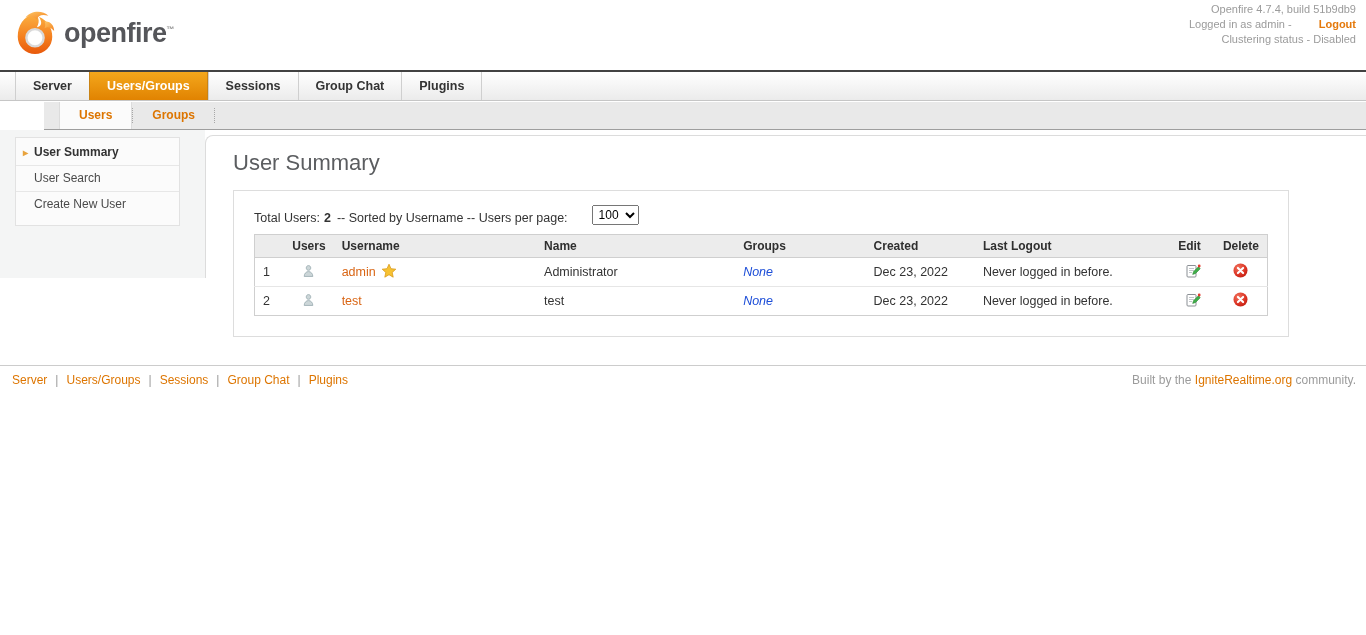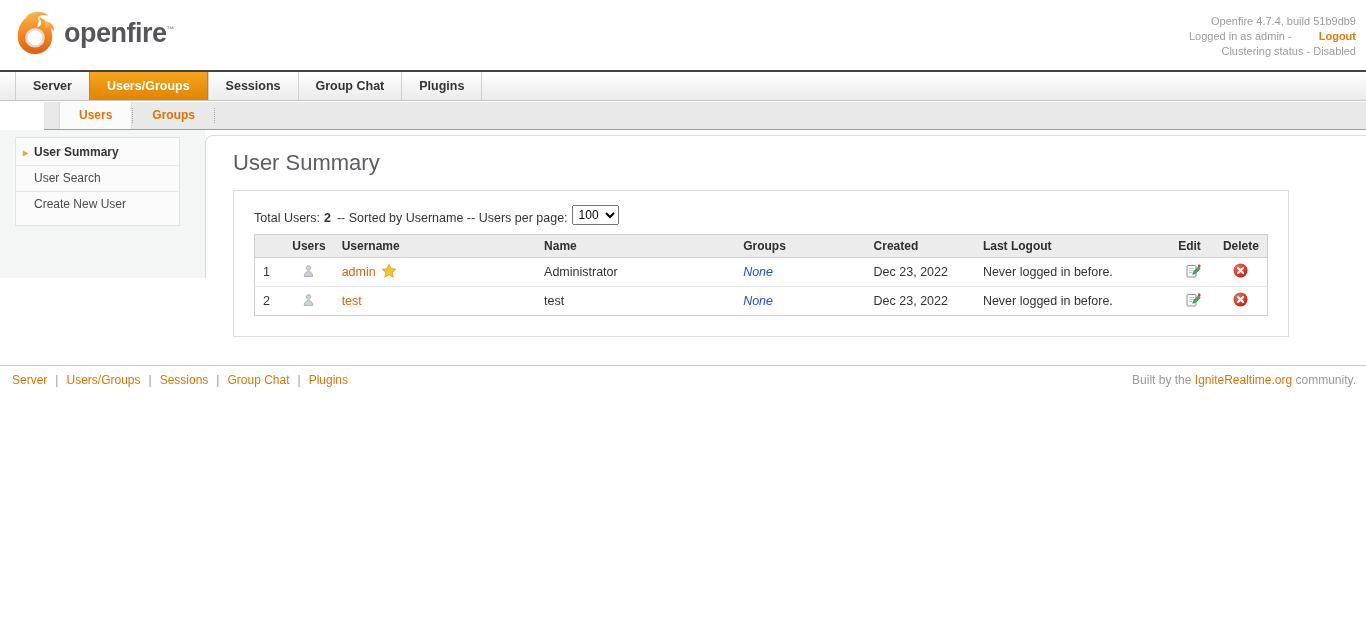--- a/index.html
+++ b/index.html
@@ -5,21 +5,21 @@
   * { margin:0; padding:0; box-sizing:border-box; }
   html,body { width:1366px; height:635px; background:#fff; font-family:"Liberation Sans", sans-serif; overflow:hidden; }
   #app { position:relative; width:1366px; height:504px; background:#fff; }
 
   
   .header { position:absolute; top:0; left:0; width:100%; height:70px; background:#fff; }
   .brand { position:absolute; top:8px; left:12px; display:flex; align-items:center; }
   .brand svg { display:block; }
   .wordmark { font-size:27px; font-weight:bold; color:#55565a; letter-spacing:-0.5px; margin-left:6px; }
   .tm { font-size:8px; color:#8b8b8b; vertical-align:super; font-weight:bold; }
-  .header-info { position:absolute; top:14px; right:10px; text-align:right; font-size:11px; line-height:15px; color:#9b9b9b; }
+  .header-info { position:absolute; top:2px; right:10px; text-align:right; font-size:11px; line-height:15px; color:#9b9b9b; }
   .logout-link { color:#E4790B; font-weight:bold; text-decoration:none; cursor:pointer;padding-left:24px; }
 
   
   .dark-bar { position:absolute; top:70px; left:0; width:100%; height:2px; background:#424242; }
 
   
   .navbar { position:absolute; top:72px; left:0; width:100%; height:29px;
             background:linear-gradient(#ffffff, #ebebeb); border-bottom:1px solid #c6c6c6;
             display:flex; padding-left:15px; }
   .nav-tab { position:relative; line-height:28px; padding:0 17px; font-size:12.5px; font-weight:bold;
@@ -48,21 +48,21 @@
   .side-item:last-child { border-bottom:none; }
   .side-item.current { font-weight:bold; color:#333; }
   .side-arrow { position:absolute; left:7px; top:0; color:#E8A33D; font-size:10px; }
 
   
   .page-title { position:absolute; top:150px; left:233px; font-size:22px; font-weight:normal; color:#5b5d60; }
   .content-box { position:absolute; top:190px; left:233px; width:1056px; background:#fff;
                  border:1px solid #ddd; padding:14px 20px 20px 20px; }
   .summary-line { font-size:12.5px; color:#333; display:flex; align-items:flex-end; gap:4px; }
   .summary-line b { margin-right:2px; }
-  .per-page-select { font-size:12px; font-family:"Liberation Sans", sans-serif; margin-left:0; padding:1px 2px; }
+  .per-page-select { font-size:12px; font-family:"Liberation Sans", sans-serif; margin-left:20px; padding:1px 2px; }
 
   table.user-table { width:100%; border-collapse:collapse; margin-top:9px; border:1px solid #cfcfcf; font-size:12.5px; color:#333; }
   table.user-table th { background:#ececec; font-size:12px; font-weight:bold; color:#2f2f2f; text-align:left;
                         padding:4px 8px; border-bottom:1px solid #cfcfcf; white-space:nowrap; }
   table.user-table td { padding:4px 8px; height:29px; border-bottom:1px solid #e6e6e6; vertical-align:middle; white-space:nowrap; }
   table.user-table tr:last-child td { border-bottom:none; }
   th.c, td.c { text-align:center; }
   .col-num { width:30px; } .col-online { width:47px; } .col-user { width:207px; } .col-name { width:203px; }
   .col-groups { width:133px; } .col-created { width:110px; } .col-logout { width:197px; }
   .col-edit { width:45px; } .col-del { width:43px; }

